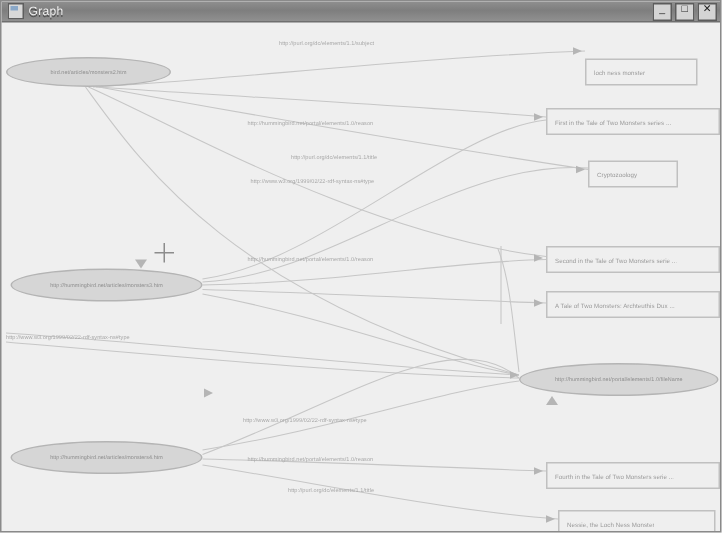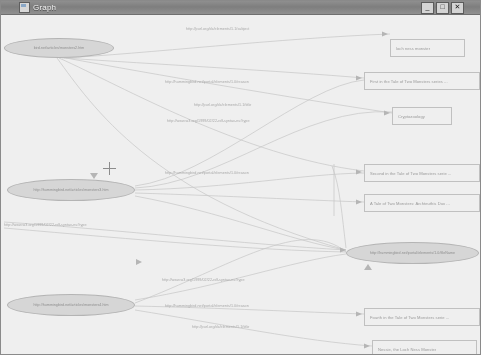--- a/index.html
+++ b/index.html
@@ -7,21 +7,21 @@
   body{width:481px;height:355px;overflow:hidden;
        font-family:"Liberation Sans","DejaVu Sans",sans-serif;}
 
   .window{position:relative;width:481px;height:355px;box-sizing:border-box;
           border:1px solid #8a8a8a;background:#efefef;overflow:hidden;}
 
   
   .titlebar{position:absolute;left:0;top:0;width:481px;height:14px;
             background:linear-gradient(to bottom,#8f8f8f 0%,#7e7e7e 45%,#909090 100%);
             display:flex;align-items:center;box-sizing:border-box;
-            padding:0 16px;border-bottom:1px solid #6f6f6f;}
+            padding:0 2px;border-bottom:1px solid #6f6f6f;}
   .tb-icon{width:9px;height:9px;margin:0 3px 0 2px;background:#d8d8d8;
            border:1px solid #5e5e5e;position:relative;flex:0 0 auto;}
   .tb-icon:after{content:"";position:absolute;left:1px;top:1px;
                  width:5px;height:3px;background:#8aa8c8;}
   .tb-title{font-size:8px;color:#f2f2f2;letter-spacing:.2px;
             text-shadow:0 1px 0 rgba(0,0,0,.45);white-space:nowrap;}
   .tb-btns{margin-left:auto;display:flex;gap:2px;padding-right:2px;}
   .tb-btn{width:11px;height:10px;background:#d4d4d4;border:1px solid #5c5c5c;
           position:relative;}
   .tb-btn span{position:absolute;font-size:7px;line-height:8px;left:0;right:0;

